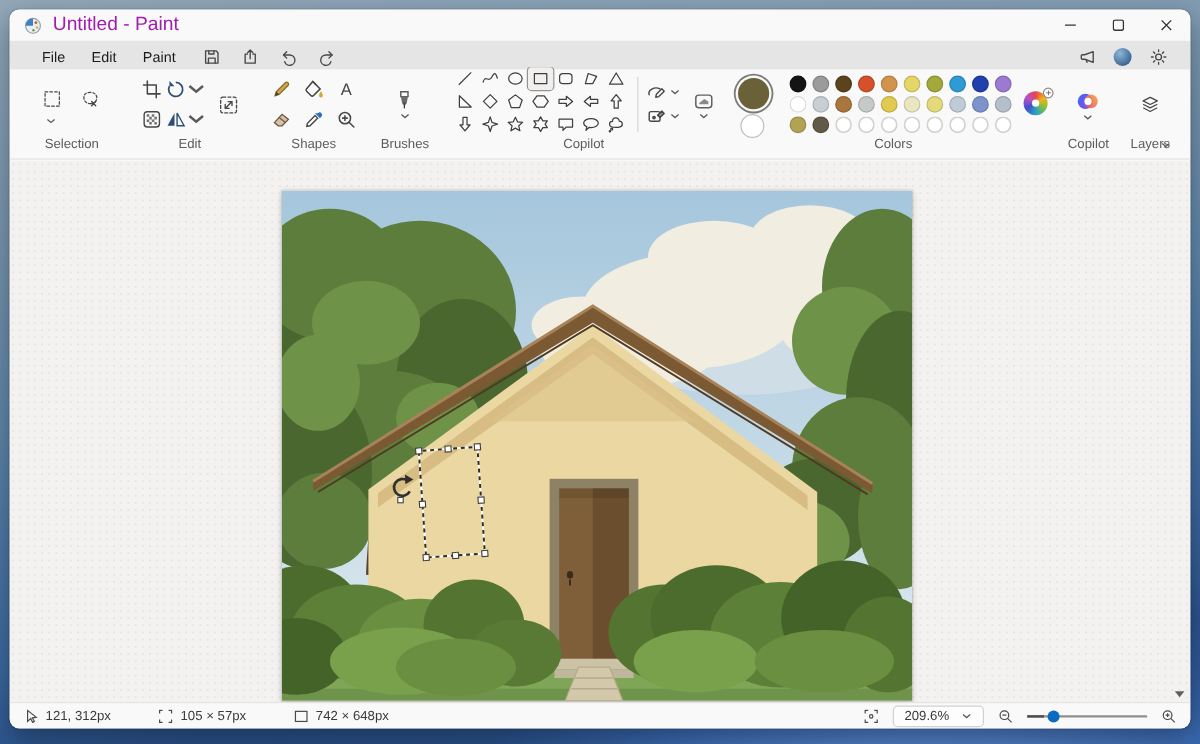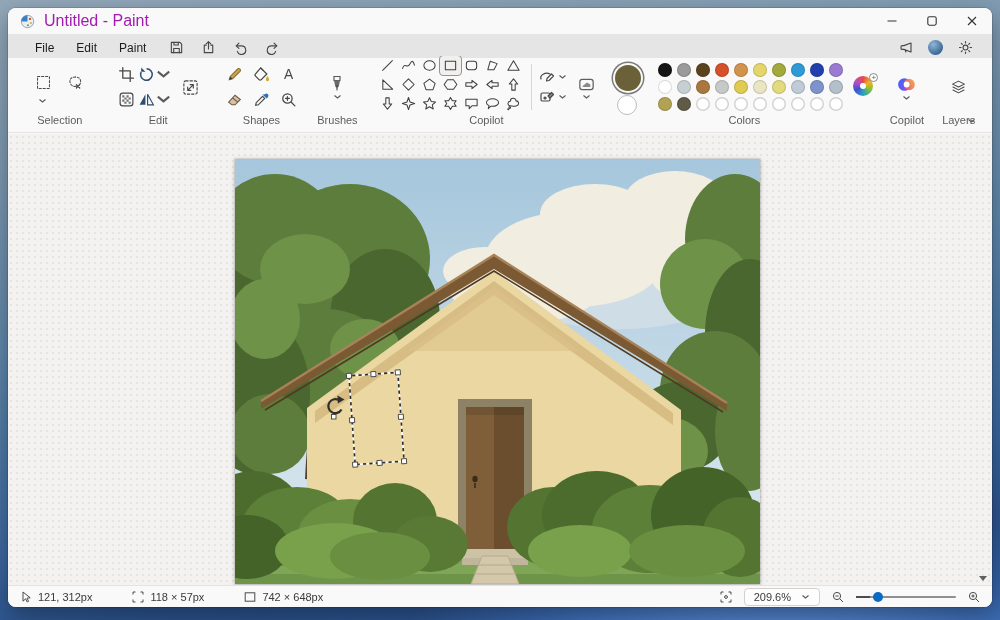--- a/index.html
+++ b/index.html
@@ -660,21 +660,21 @@
     <div class="sseg">
       <svg viewBox="0 0 12 12">
         <path d="M3 1 L3 10.2 L5.6 7.8 L7.2 11 L8.6 10.3 L7 7.2 L10.2 6.8 Z"></path>
       </svg>
       <span>121, 312px</span>
     </div>
     <div class="sseg">
       <svg viewBox="0 0 12 12">
         <path d="M1 3.5 V1 H3.5 M8.5 1 H11 V3.5 M11 8.5 V11 H8.5 M3.5 11 H1 V8.5"></path>
       </svg>
-      <span>118 × 57px</span>
+      <span>105 × 57px</span>
     </div>
     <div class="sseg">
       <svg viewBox="0 0 12 12">
         <rect x="1.2" y="1.8" width="9.6" height="8.4"></rect>
       </svg>
       <span>742 × 648px</span>
     </div>
 
     <div class="sright">
       <div class="sseg" style="margin-right:0">

